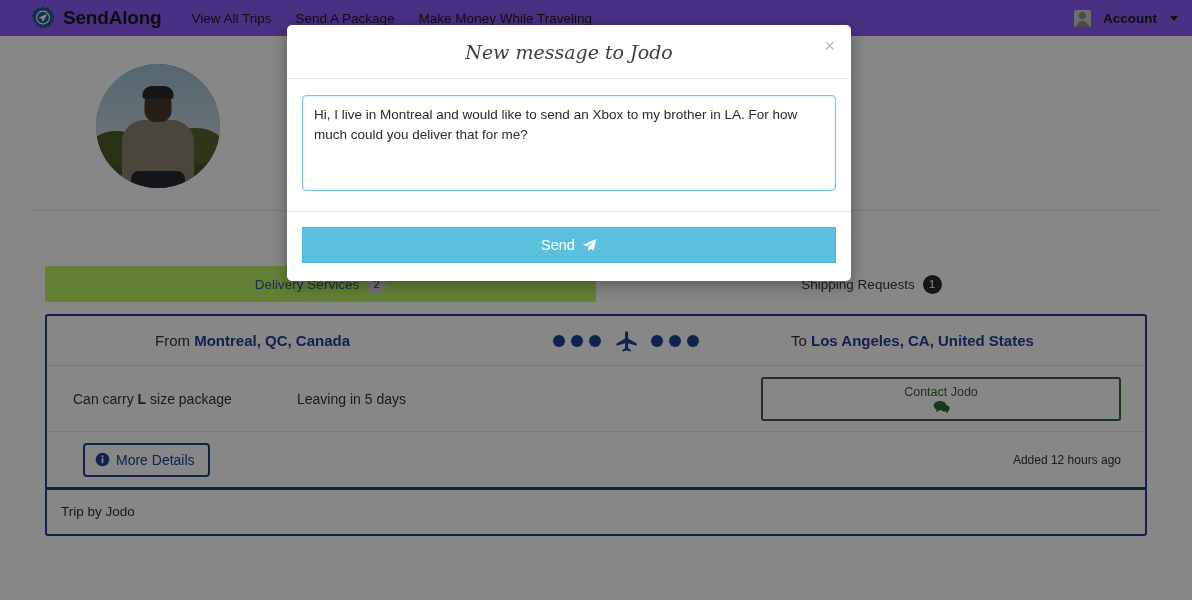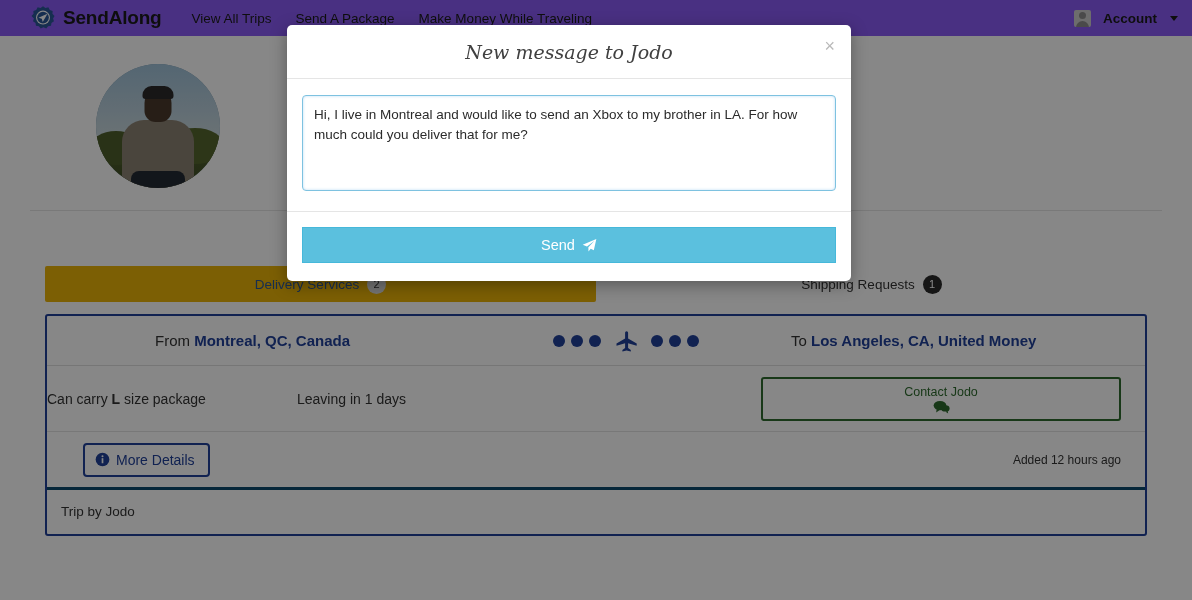--- a/index.html
+++ b/index.html
@@ -178,21 +178,21 @@
     flex: 1;
     display: flex;
     align-items: center;
     justify-content: center;
     gap: 8px;
     font-size: 13.5px;
     cursor: pointer;
     border-radius: 2px;
   }
   .tab.active {
-    background: #eab308;
+    background: #bef264;
     color: #2b5797;
     text-align: right;
   }
   .tab.inactive { color: #333; }
   .badge {
     display: inline-flex;
     align-items: center;
     justify-content: center;
     min-width: 19px; height: 19px;
     border-radius: 10px;
@@ -237,21 +237,21 @@
   .plane-icon { width: 26px; height: 22px; display: block; }
   .to-block { font-size: 15px; color: #333; width: 330px; text-align: left; }
 
   .trip-mid {
     display: flex;
     align-items: center;
     min-height: 66px;
     padding: 0 24px 0 0;
     border-bottom: 1px solid #e3e3e3;
   }
-  .carry-text { font-size: 14px; color: #333; width: 250px; }
+  .carry-text { font-size: 14px; color: #333; width: 250px; padding-left: 26px; }
   .carry-text b { font-weight: bold; }
   .leaving-text { font-size: 14px; color: #333; width: 290px; }
   .contact-btn {
     margin-left: auto;
     width: 360px;
     border: 2px solid #2e6b2e;
     border-radius: 3px;
     background: #ffffff;
     padding: 6px 0 5px 0;
     text-align: center;
@@ -448,31 +448,31 @@
           </svg>
         </span>
         <span class="dots">
           <span class="dot"></span>
           <span class="dot"></span>
           <span class="dot"></span>
         </span>
       </div>
       <div class="to-block">
         <span>To</span>
-        <span class="city">Los Angeles, CA, United Money</span>
+        <span class="city">Los Angeles, CA, United States</span>
       </div>
     </div>
 
     <div class="trip-mid">
       <div class="carry-text">
         <span>Can carry</span>
         <b>L</b>
         <span>size package</span>
       </div>
-      <div class="leaving-text">Leaving in 1 days</div>
+      <div class="leaving-text">Leaving in 5 days</div>
       <div class="contact-btn">
         <span class="contact-label">Contact Jodo</span>
         <span class="chat-icon">
           <svg viewBox="0 0 17 14" width="17" height="14" aria-hidden="true">
             <ellipse cx="7" cy="5.6" rx="6.4" ry="4.7" fill="#2e6b2e"></ellipse>
             <path d="M3.6 9.2l-.4 3.3 3.5-2.4z" fill="#2e6b2e"></path>
             <ellipse cx="12.4" cy="8.4" rx="4.2" ry="3.2" fill="#2e6b2e"></ellipse>
             <path d="M14.6 10.8l.6 2.6-2.6-1.6z" fill="#2e6b2e"></path>
           </svg>
         </span>

